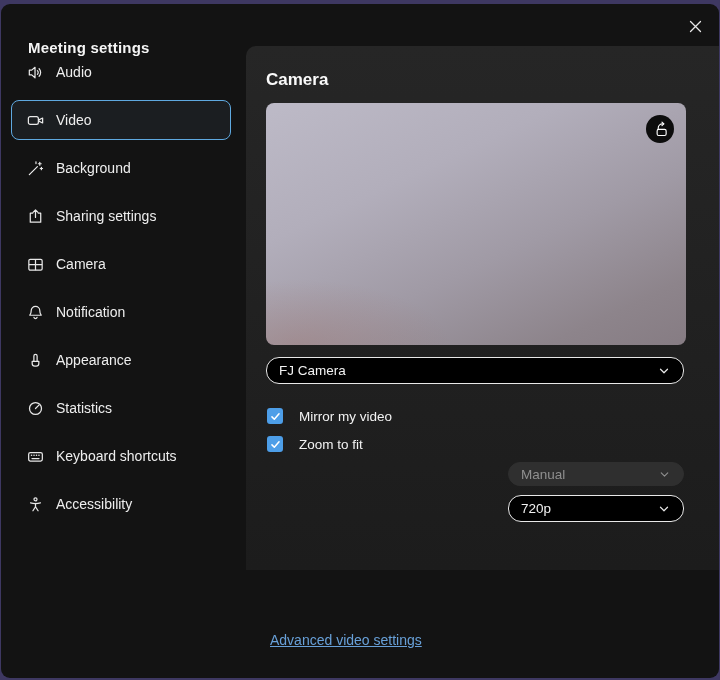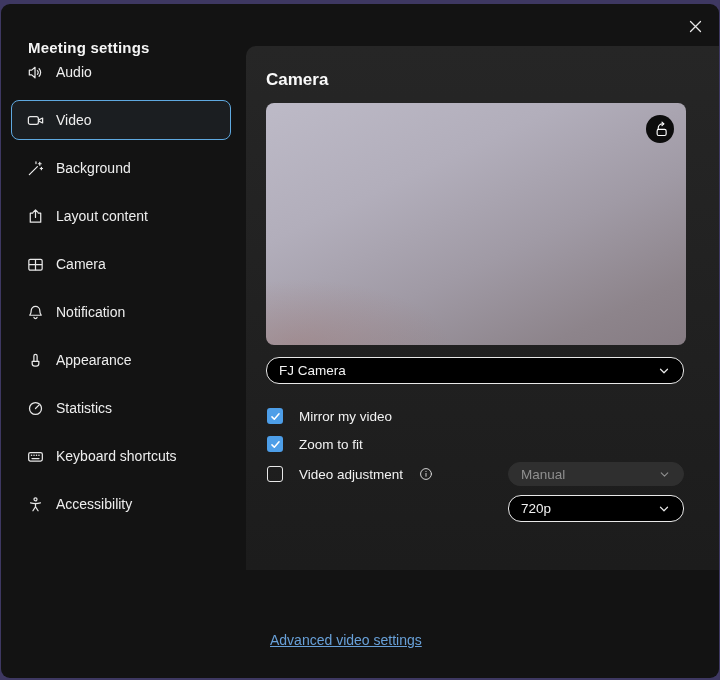--- a/index.html
+++ b/index.html
@@ -100,21 +100,21 @@
       <span>Background</span>
     </div>
 
     <div class="side-item">
       <span class="ic">
         <svg width="19" height="19" viewBox="0 0 20 20" fill="none" stroke="#e8e8e8" stroke-width="1.3" stroke-linecap="round" stroke-linejoin="round">
           <path d="M7 6.5 H4.5 V16 H15.5 V6.5 H13"></path>
           <path d="M10 11 V3.2 M7.4 5.7 L10 3.1 L12.6 5.7"></path>
         </svg>
       </span>
-      <span>Layout content</span>
+      <span>Sharing settings</span>
     </div>
 
     <div class="side-item">
       <span class="ic">
         <svg width="19" height="19" viewBox="0 0 20 20" fill="none" stroke="#e8e8e8" stroke-width="1.3">
           <rect x="3" y="4.5" width="14" height="11.5" rx="1.5"></rect>
           <path d="M10 4.5 V16 M3 10.2 H17"></path>
         </svg>
       </span>
       <span>Camera</span>
@@ -212,30 +212,20 @@
 
     <div class="check-row" style="top:389px;">
       <span class="cbox checked">
         <svg width="11" height="11" viewBox="0 0 14 14" fill="none" stroke="#ffffff" stroke-width="1.9" stroke-linecap="round" stroke-linejoin="round">
             <path d="M2.5 7.5 L5.5 10.5 L11.5 3.5"></path>
           </svg>
       </span>
       <span>Zoom to fit</span>
     </div>
 
-    <div class="check-row" style="top:419px;">
-      <span class="cbox unchecked"></span>
-      <span>Video adjustment</span>
-      <span class="info">
-        <svg width="14" height="14" viewBox="0 0 16 16" fill="none" stroke="#d8d8d8" stroke-width="1.1" stroke-linecap="round">
-            <circle cx="8" cy="8" r="6.2"></circle>
-            <path d="M8 5 v.15 M8 7.3 v3.3"></path>
-          </svg>
-      </span>
-    </div>
 
     <div class="select manual disabled">
       <span>Manual</span>
       <span>
         <svg width="13" height="13" viewBox="0 0 20 20" fill="none" stroke="#8f8f8f" stroke-width="1.7" stroke-linecap="round" stroke-linejoin="round">
             <path d="M5 7.5 L10 12.5 L15 7.5"></path>
           </svg>
       </span>
     </div>
 

